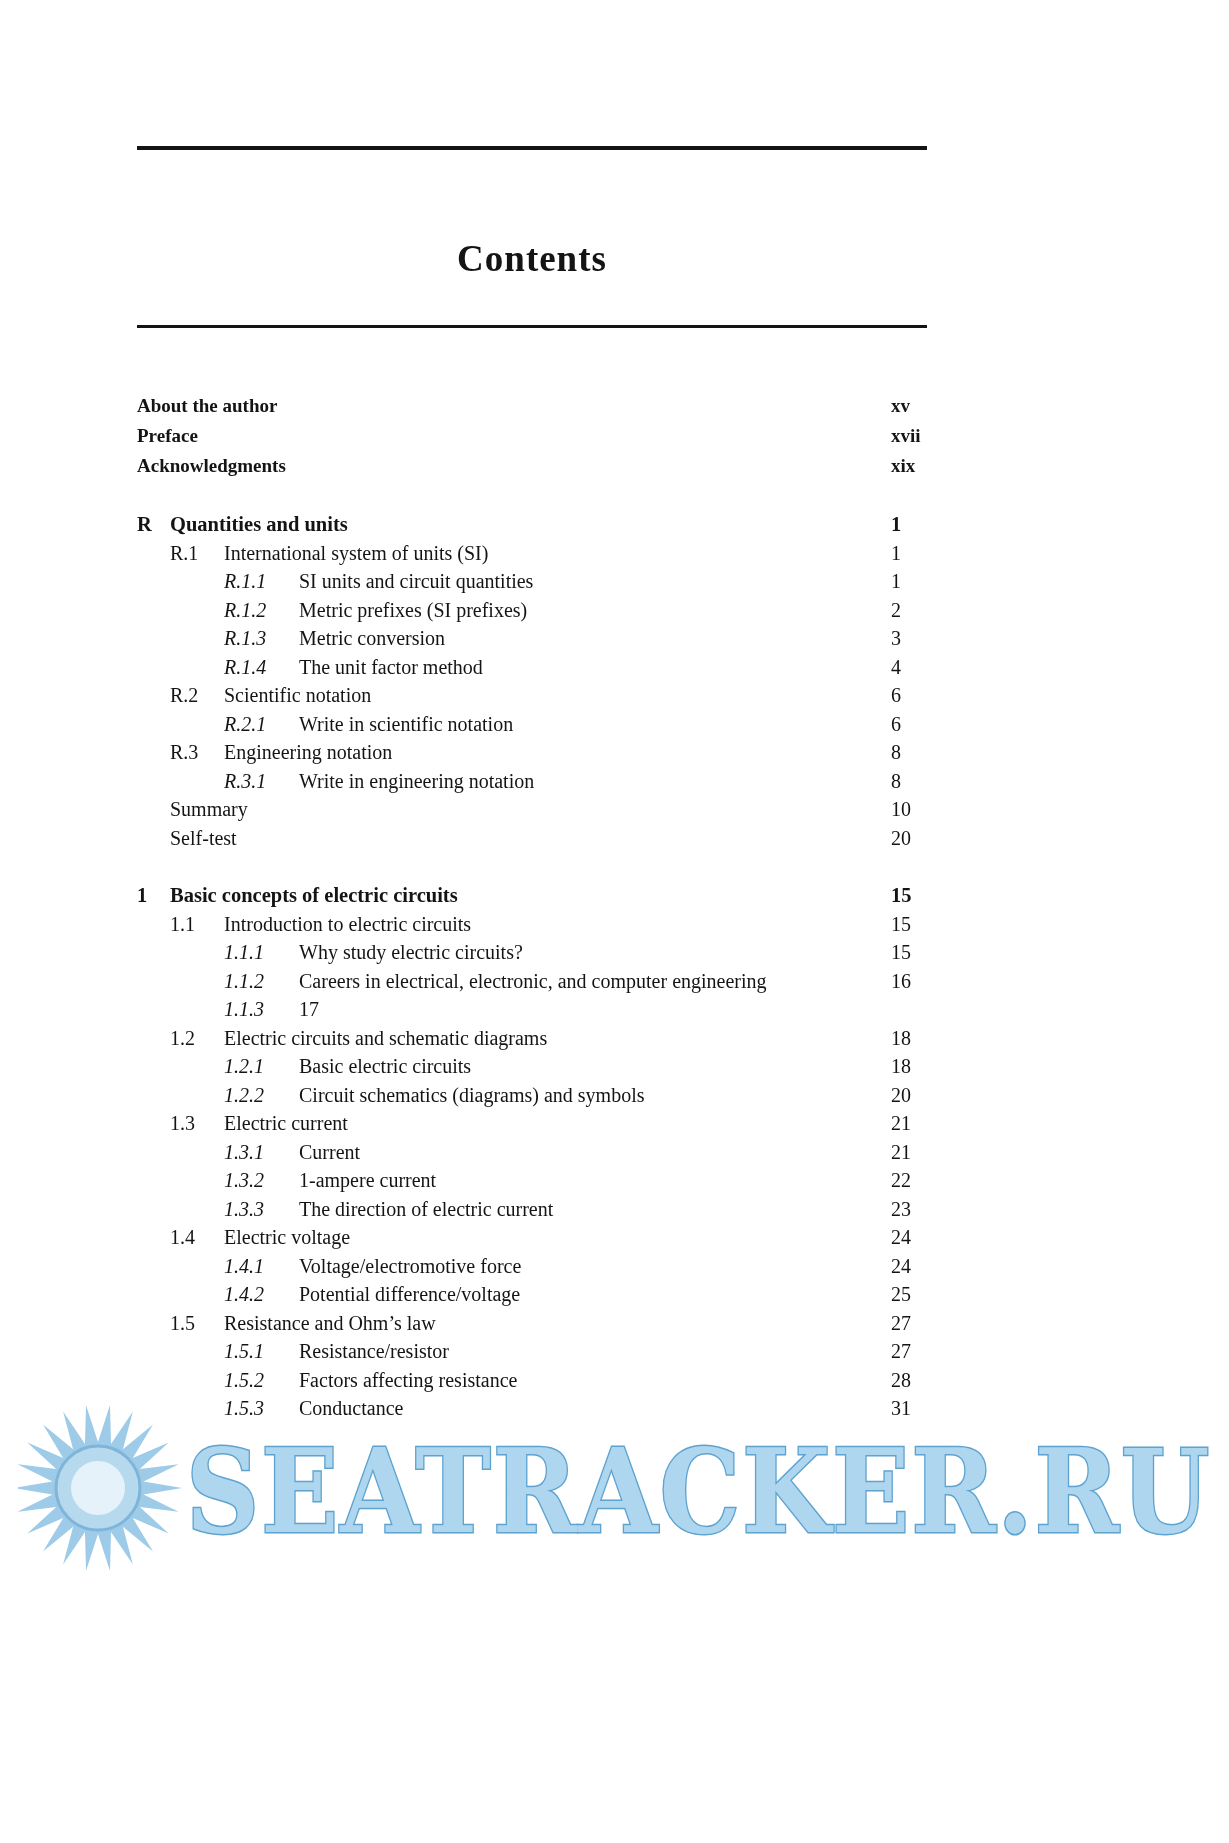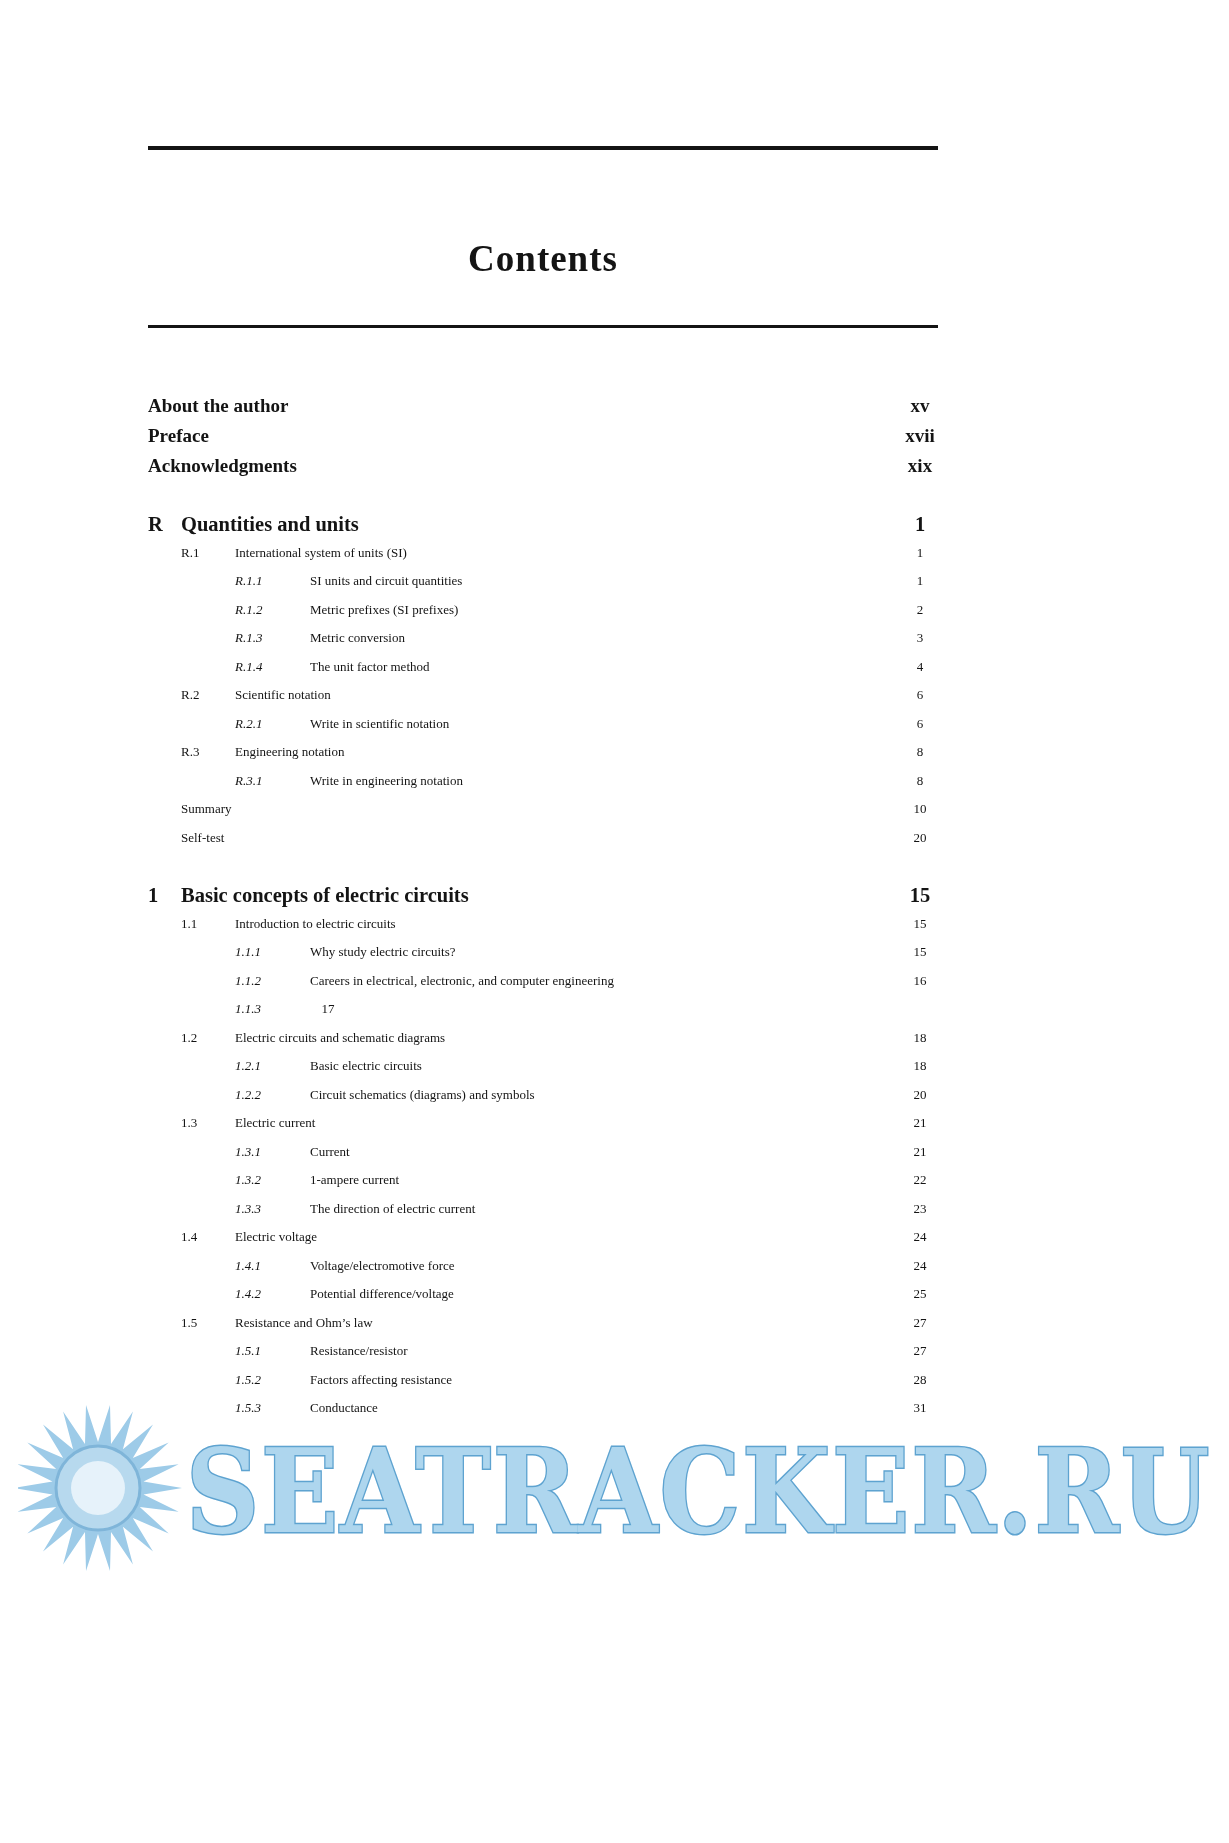--- a/index.html
+++ b/index.html
@@ -6,21 +6,21 @@
   body {
     width:1229px; height:1843px;
     background:#ffffff;
     font-family:"Liberation Serif", serif;
     color:#141414;
     position:relative;
     overflow:hidden;
   }
   .content {
     position:absolute;
-    left:148px; top:0;
+    left:137px; top:0;
     width:790px;
   }
   .rule { background:#141414; margin:0; }
   .top-rule { height:4px; margin-top:146px; }
   .mid-rule { height:3px; margin-top:45px; }
   .title {
     margin:88px 0 0 0;
     text-align:center;
     font-size:37px;
     line-height:42px;
@@ -38,30 +38,30 @@
   .chapter { margin-top:29px; }
   .ch-head {
     display:flex;
     font-weight:bold;
     font-size:20.5px;
     line-height:28.5px;
   }
   .ch-num { flex:none; width:33px; }
   .toc-row {
     display:flex;
-    font-size:13px;
+    font-size:20px;
     line-height:28.5px;
   }
   .toc-row .num { flex:none; }
   .toc-row.level-1 { padding-left:33px; }
   .toc-row.level-1 .num { width:54px; }
   .toc-row.level-2 { padding-left:87px; }
   .toc-row.level-2 .num { width:75px;font-style:italic; }
   .entry-title { flex:1; padding-right:12px; }
-  .pg { flex:none; text-align:center; min-width:36px; }
+  .pg { flex:none; text-align:left; min-width:36px; }
   .watermark {
     position:absolute;
     left:18px; top:1402px;
     width:1200px; height:172px;
   }
   .watermark text {
     font-family:"DejaVu Serif", serif;
     font-size:116px;
     font-weight:bold;
     fill:var(--wm-color, #aed6ee);

